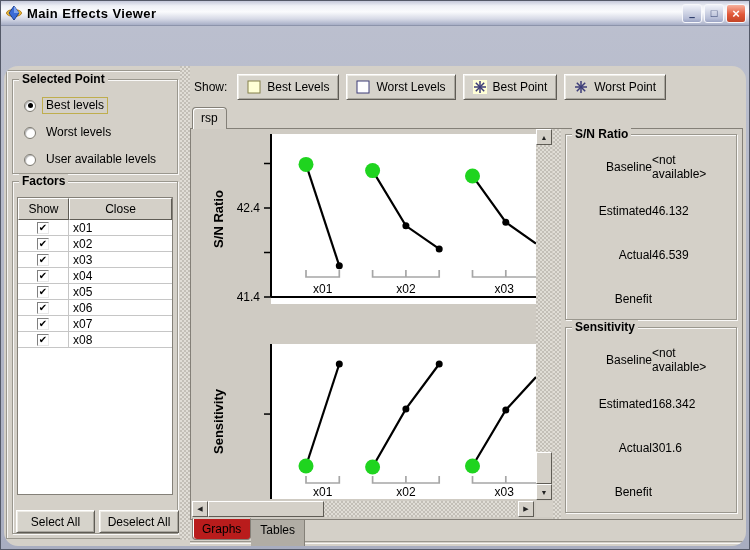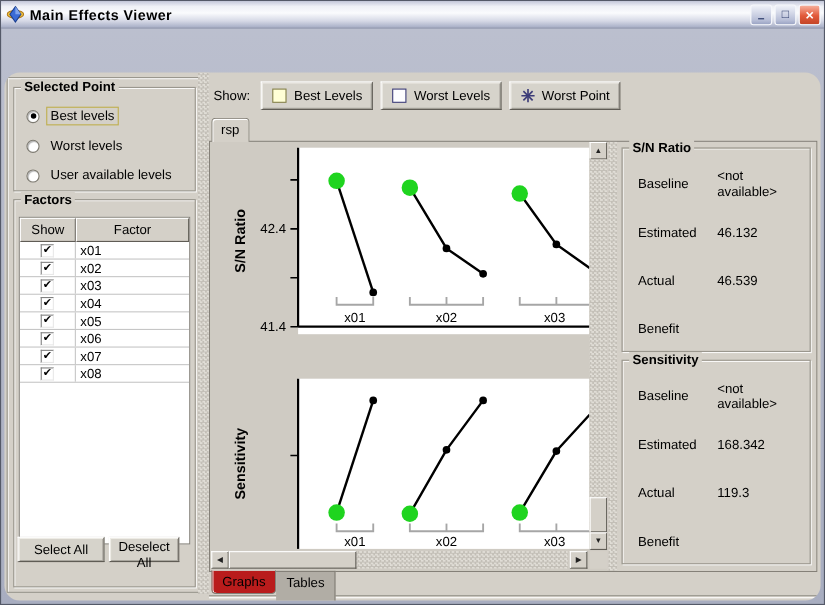--- a/index.html
+++ b/index.html
@@ -35,23 +35,23 @@
     font-size:12px;display:flex;align-items:center;justify-content:center;}
   .hcell.c1{width:51px;flex:0 0 auto;}
   .hcell.c2{flex:1;}
   .trow{display:flex;height:16px;border-bottom:1px solid #c6c6c6;align-items:center;}
   .cbcell{width:51px;flex:0 0 auto;display:flex;justify-content:center;border-right:1px solid #c6c6c6;height:100%;align-items:center;}
   .cb{width:12px;height:12px;background:#fff;border:1px solid #808080;border-color:#808080 #e8e8e8 #e8e8e8 #808080;
     font-size:10px;line-height:10px;text-align:center;color:#000;}
   .fcell{font-size:12px;padding-left:4px;}
   .rbtn{background:#d6d3cb;border:1px solid;border-color:#fff #5f5c55 #5f5c55 #fff;
     box-shadow:inset 1px 1px 0 #eeece6, inset -1px -1px 0 #a9a69e;font-size:12px;color:#000;cursor:default;}
-  .fbtn{position:absolute;bottom:22px;height:23px;}
+  .fbtn{position:absolute;bottom:0;height:23px;}
   .fbtn.sall{left:3px;width:79px;}
-  .fbtn.dall{left:86px;width:64px;}
+  .fbtn.dall{left:86px;width:80px;}
   
   .texture{background-color:#d4d0c8;background-image:repeating-conic-gradient(#e0ddd6 0% 25%, #c3bfb7 0% 50%);background-size:4px 4px;}
   .vsplit{position:absolute;left:176px;top:0;width:10px;height:474px;}
   
   .toolbar{position:absolute;left:190px;top:7px;height:27px;display:flex;align-items:center;gap:7px;}
   .show-label{font-size:12px;margin-right:3px;}
   .tbtn{height:26px;display:flex;align-items:center;gap:6px;padding:0 9px;}
   .tbtn svg{display:block;}
   .tbtn .tl{font-size:12px;}
   
@@ -72,21 +72,21 @@
   .hsb-thumb{position:absolute;left:17px;top:372px;width:116px;height:16px;background:#d4d0c8;
     border:1px solid;border-color:#fff #5f5c55 #5f5c55 #fff;}
   .corner{position:absolute;left:345px;top:372px;width:16px;height:16px;background:#d4d0c8;}
   .split2{position:absolute;left:362px;top:0;width:8px;height:390px;}
   
   .stats{position:absolute;left:370px;top:0;right:0;bottom:0;background:#d4d0c8;}
   .sgroup{left:4px;right:5px;height:186px;}
   .sg1{top:5px;} .sg2{top:198px;}
   .srows{position:absolute;inset:10px 6px 4px 14px;}
   .srow{height:44px;display:flex;align-items:center;}
-  .slabel{font-size:12px;width:72px;flex:0 0 auto;}
+  .slabel{font-size:12px;width:72px;flex:0 0 auto;text-align:right;}
   .svalue{font-size:12px;}
   
   .bottom-tabs{position:absolute;left:188px;top:453px;display:flex;z-index:2;}
   .btab{font-size:12px;padding:3px 9px 2px 9px;cursor:default;}
   .btab.active{background:#b91c1c;border:1px solid #848078;border-top:1px solid #d4d0c8;
     border-radius:0 0 4px 4px;box-shadow:inset 1px 0 0 #fff;position:relative;top:-1px;height:22px;}
   .btab.inactive{background:#b1ada5;border:1px solid #848078;border-left:none;height:31px;margin-top:0;}
   .strip-line{position:absolute;left:186px;top:475px;width:553px;height:2px;
     border-top:1px solid #9a978e;box-shadow:0 1px 0 rgba(255,255,255,.8);}
   .close-btn{position:absolute;top:487px;left:50%;transform:translateX(-50%);width:50px;height:24px;}
@@ -135,21 +135,21 @@
               <span class="radio"></span>
               <span class="rlabel">User available levels</span>
             </div>
           </div>
       </div>
       <div class="group" style="left:5px;top:110px;right:5px;bottom:4px;">
         <span class="legend">Factors</span>
         <div class="ftable">
           <div class="fhead">
             <span class="hcell c1">Show</span>
-            <span class="hcell c2">Factor</span>
+            <span class="hcell c2">Close</span>
           </div>
           <div>
               <div class="trow">
                 <span class="cbcell">
                   <span class="cb">✔</span>
                 </span>
                 <span class="fcell">x01</span>
               </div>
               <div class="trow">
                 <span class="cbcell">
@@ -213,20 +213,34 @@
             </span>
             <span class="tl">Best Levels</span>
           </button>
           <button class="rbtn tbtn">
             <span>
               <svg width="14" height="14">
                 <rect x="1" y="1" width="12" height="12" fill="#fdfdff" stroke="#3c3c78"></rect>
               </svg>
             </span>
             <span class="tl">Worst Levels</span>
+          </button>
+          <button class="rbtn tbtn">
+            <span>
+              <svg width="14" height="14">
+                <rect x="0" y="0" width="14" height="14" fill="#ffffd6"></rect>
+                <g stroke="#3c3c78" stroke-width="1.5">
+                  <line x1="7" y1="1" x2="7" y2="13"></line>
+                  <line x1="1" y1="7" x2="13" y2="7"></line>
+                  <line x1="2.8" y1="2.8" x2="11.2" y2="11.2"></line>
+                  <line x1="11.2" y1="2.8" x2="2.8" y2="11.2"></line>
+                </g>
+              </svg>
+            </span>
+            <span class="tl">Best Point</span>
           </button>
           <button class="rbtn tbtn">
             <span>
               <svg width="14" height="14">
                 <g stroke="#3c3c78" stroke-width="1.5">
                   <line x1="7" y1="1" x2="7" y2="13"></line>
                   <line x1="1" y1="7" x2="13" y2="7"></line>
                   <line x1="2.8" y1="2.8" x2="11.2" y2="11.2"></line>
                   <line x1="11.2" y1="2.8" x2="2.8" y2="11.2"></line>
                 </g>
@@ -342,21 +356,21 @@
               <div class="srow">
                 <span class="slabel">Baseline</span>
                 <span class="svalue">&lt;not available&gt;</span>
               </div>
               <div class="srow">
                 <span class="slabel">Estimated</span>
                 <span class="svalue">168.342</span>
               </div>
               <div class="srow">
                 <span class="slabel">Actual</span>
-                <span class="svalue">119.3</span>
+                <span class="svalue">301.6</span>
               </div>
               <div class="srow">
                 <span class="slabel">Benefit</span>
                 <span class="svalue"></span>
               </div>
             </div>
           </div>
         </div>
     </div>
 

